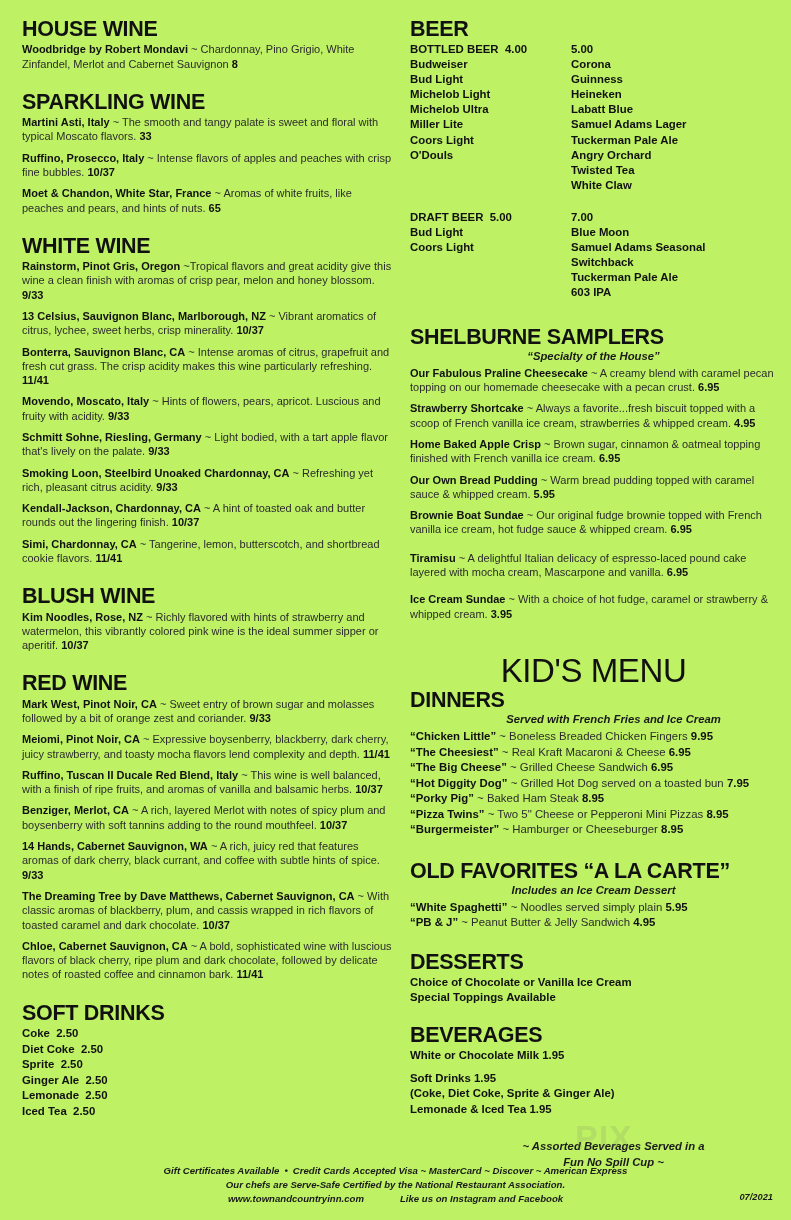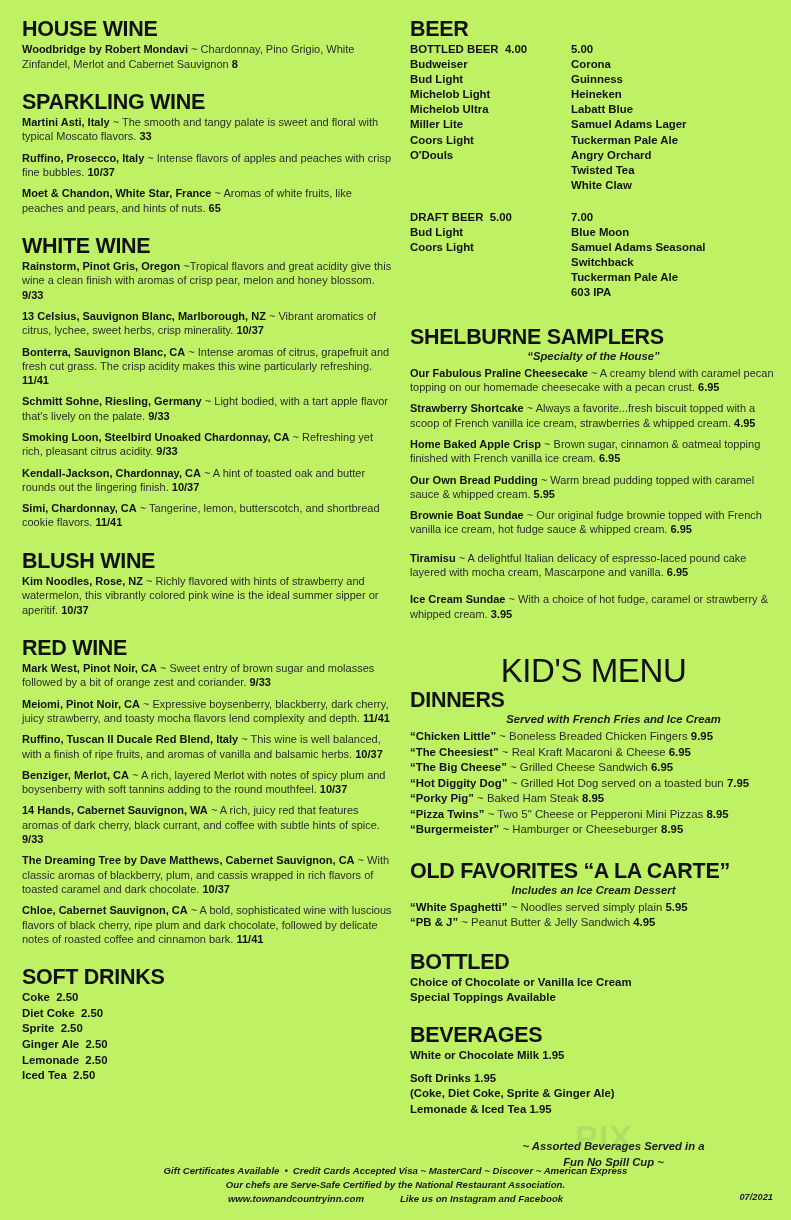--- a/index.html
+++ b/index.html
@@ -150,20 +150,21 @@
         <p class="entry"><b>Moet &amp; Chandon, White Star, France</b> <span>~</span> <span>Aromas of white fruits, like peaches and pears, and hints of nuts.</span> <span class="price">65</span></p>
       </div>
 
       <div class="sec-gap"></div>
 
       <h1 class="section">WHITE WINE</h1>
       <div>
         <p class="entry"><b>Rainstorm, Pinot Gris, Oregon</b> <span>~</span><span>Tropical flavors and great acidity give this wine a clean finish with aromas of crisp pear, melon and honey blossom.</span> <span class="price">9/33</span></p>
         <p class="entry"><b>13 Celsius, Sauvignon Blanc, Marlborough, NZ</b> <span>~</span> <span>Vibrant aromatics of citrus, lychee, sweet herbs, crisp minerality.</span> <span class="price">10/37</span></p>
         <p class="entry"><b>Bonterra, Sauvignon Blanc, CA</b> <span>~</span> <span>Intense aromas of citrus, grapefruit and fresh cut grass. The crisp acidity makes this wine particularly refreshing.</span> <span class="price">11/41</span></p>
+        <p class="entry"><b>Movendo, Moscato, Italy</b> <span>~</span> <span>Hints of flowers, pears, apricot. Luscious and fruity with acidity.</span> <span class="price">9/33</span></p>
         <p class="entry"><b>Schmitt Sohne, Riesling, Germany</b> <span>~</span> <span>Light bodied, with a tart apple flavor that's lively on the palate.</span> <span class="price">9/33</span></p>
         <p class="entry"><b>Smoking Loon, Steelbird Unoaked Chardonnay, CA</b> <span>~</span> <span>Refreshing yet rich, pleasant citrus acidity.</span> <span class="price">9/33</span></p>
         <p class="entry"><b>Kendall-Jackson, Chardonnay, CA</b> <span>~</span> <span>A hint of toasted oak and butter rounds out the lingering finish.</span> <span class="price">10/37</span></p>
         <p class="entry"><b>Simi, Chardonnay, CA</b> <span>~</span> <span>Tangerine, lemon, butterscotch, and shortbread cookie flavors.</span> <span class="price">11/41</span></p>
       </div>
 
       <div class="sec-gap"></div>
 
       <h1 class="section">BLUSH WINE</h1>
       <div>
@@ -278,21 +279,21 @@
 
       <h1 class="section">OLD FAVORITES “A LA CARTE”</h1>
       <p class="sub-italic">Includes an Ice Cream Dessert</p>
       <div class="list-block">
         <p class="line desc-mix"><b>“White Spaghetti”</b> <span>~</span> <span>Noodles served simply plain</span> <b>5.95</b></p>
         <p class="line desc-mix"><b>“PB &amp; J”</b> <span>~</span> <span>Peanut Butter &amp; Jelly Sandwich</span> <b>4.95</b></p>
       </div>
 
       <div style="height:20px"></div>
 
-      <h1 class="section">BOTTLED</h1>
+      <h1 class="section">DESSERTS</h1>
       <div class="list-block">
         <p class="line">Choice of Chocolate or Vanilla Ice Cream</p>
         <p class="line">Special Toppings Available</p>
       </div>
 
       <div style="height:18px"></div>
 
       <h1 class="section">BEVERAGES</h1>
       <div class="list-block">
         <p class="line">White or Chocolate Milk  1.95</p>

